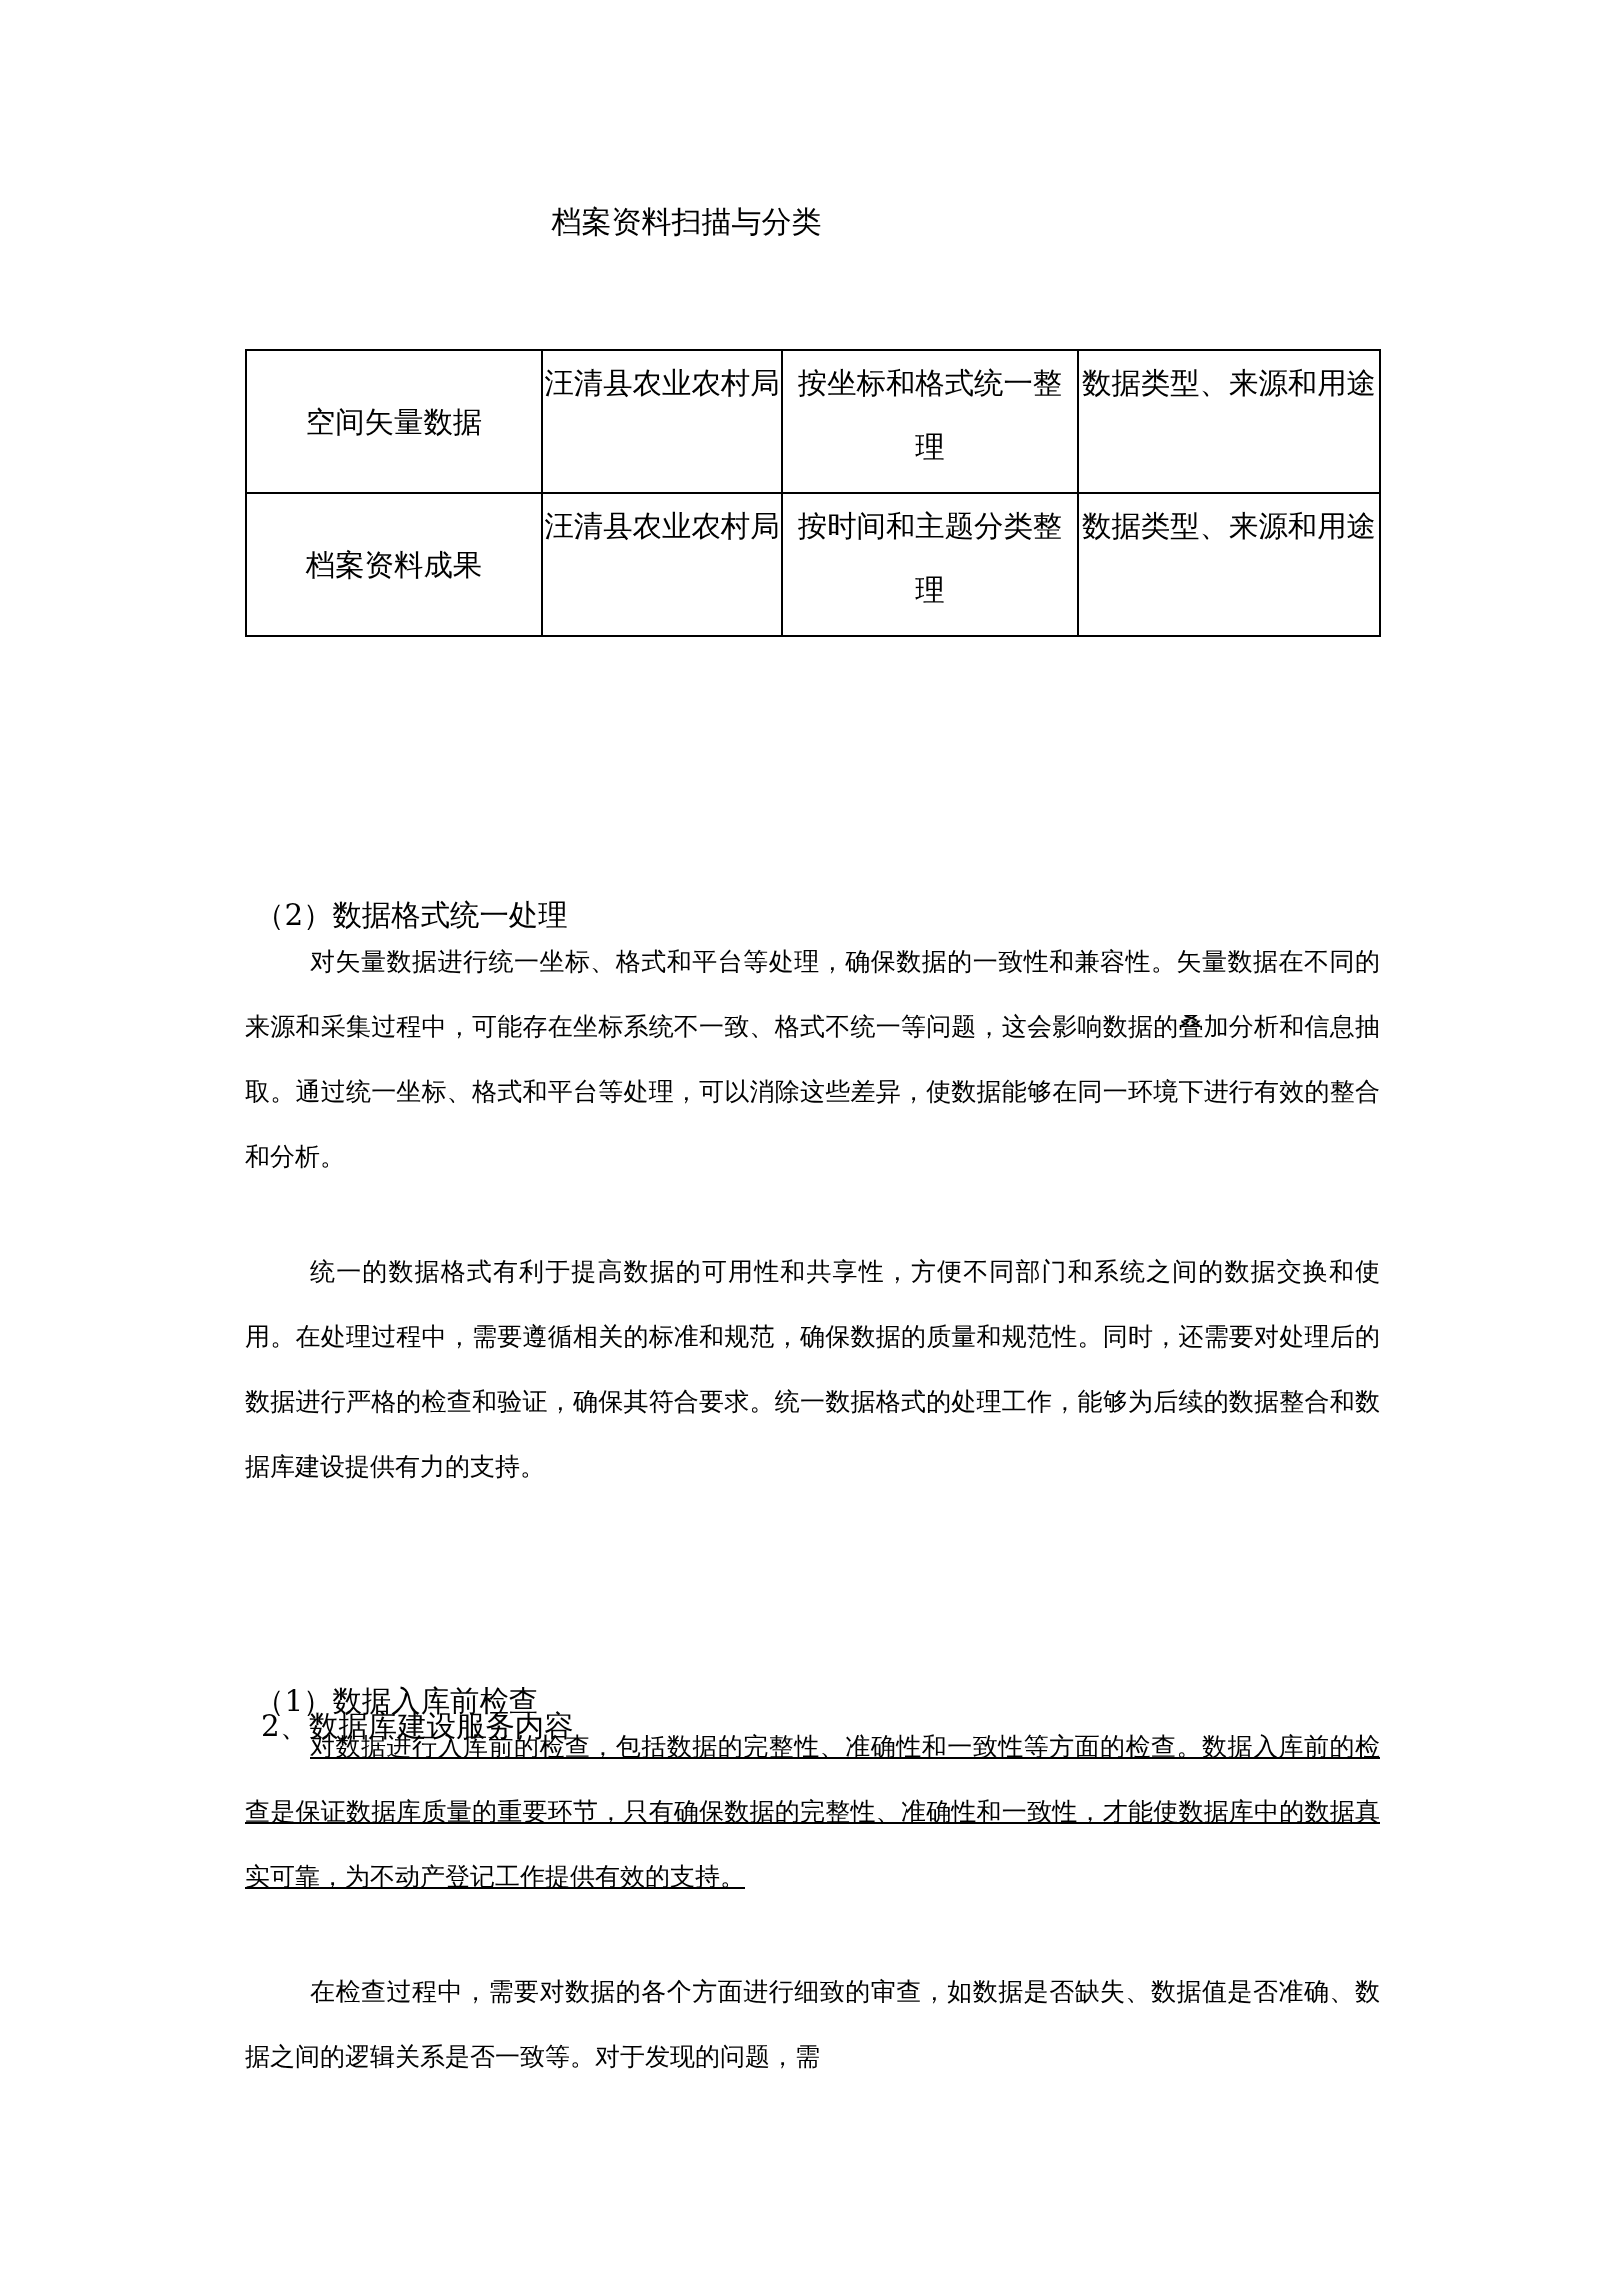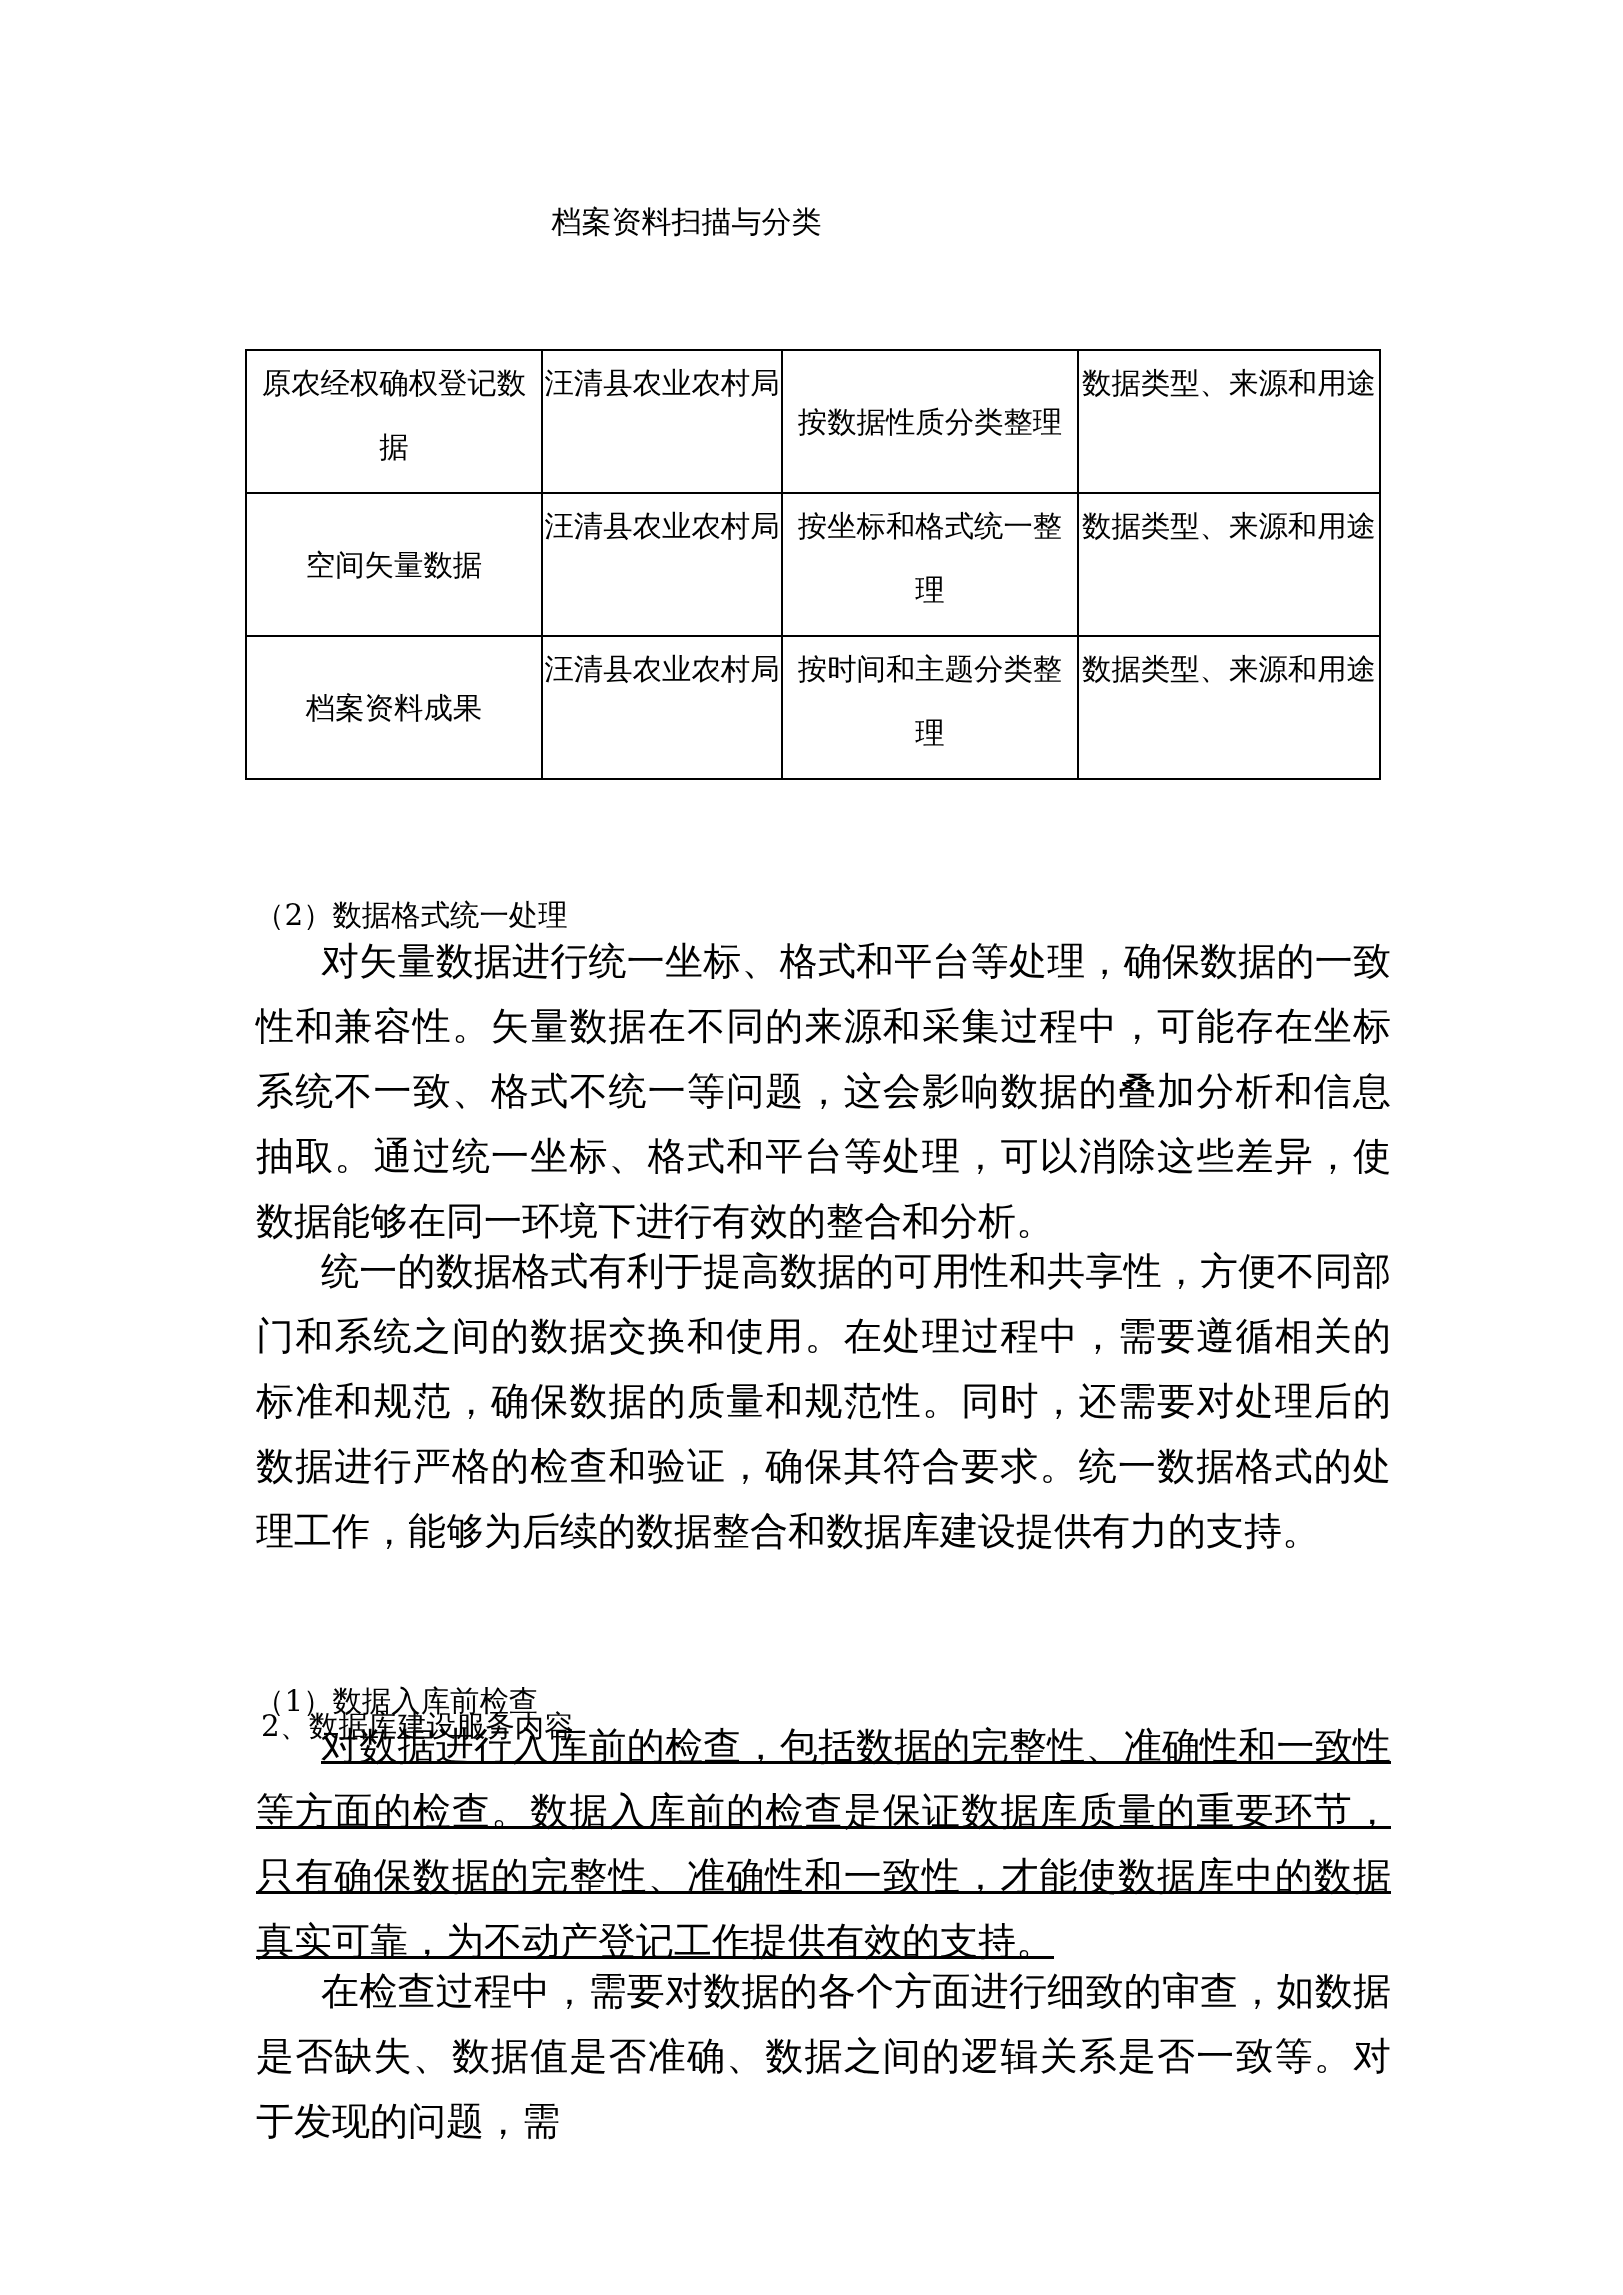--- a/index.html
+++ b/index.html
@@ -8,44 +8,38 @@
   .title { position: absolute; top: 202px; left: 0; width: 1373px; text-align: center;
            font-size: 30px; line-height: 39px; }
   table.data { position: absolute; left: 245px; top: 349px; width: 1135px;
                border-collapse: collapse; table-layout: fixed; }
   table.data td, table.data th { border: 2px solid #000; text-align: center; vertical-align: middle;
                font-size: 29.4px; line-height: 64px; font-weight: normal; padding: 0 1.3px; word-break: break-all; }
   table.data tr.hdr th { height: 77px; vertical-align: top; padding-top: 6.5px; line-height: 39px; }
   table.data tr.row td { height: 141px; }
   table.data td.top { vertical-align: top; }
   .c1 { width: 296px; } .c2 { width: 240px; } .c3 { width: 296px; } .c4 { width: 302px; }
-  .para { position: absolute; left: 256px; width: 1135px; font-size: 38px; line-height: 65px;
+  .para { position: absolute; left: 245px; width: 1135px; font-size: 25px; line-height: 65px;
           text-align: justify; text-align-last: left; margin: 0; }
   .para.indent { text-indent: 65px; }
   .heading { position: absolute; left: 245px; font-size: 29.4px; line-height: 39px; margin: 16px; }
 </style>
 </head>
 <body>
 
 <div class="title">档案资料扫描与分类</div>
 
 <table class="data">
   <colgroup>
       <col class="c1">
       <col class="c2">
       <col class="c3">
       <col class="c4">
     </colgroup>
   <tbody>
-  <tr class="row">
-    <td class="top">原农经权确权登记数据</td>
-    <td class="top">汪清县农业农村局</td>
-    <td>按数据性质分类整理</td>
-    <td class="top">数据类型、来源和用途</td>
-  </tr>
   <tr class="row">
     <td>空间矢量数据</td>
     <td class="top">汪清县农业农村局</td>
     <td class="top">按坐标和格式统一整理</td>
     <td class="top">数据类型、来源和用途</td>
   </tr>
   <tr class="row">
     <td>档案资料成果</td>
     <td class="top">汪清县农业农村局</td>
     <td class="top">按时间和主题分类整理</td>

